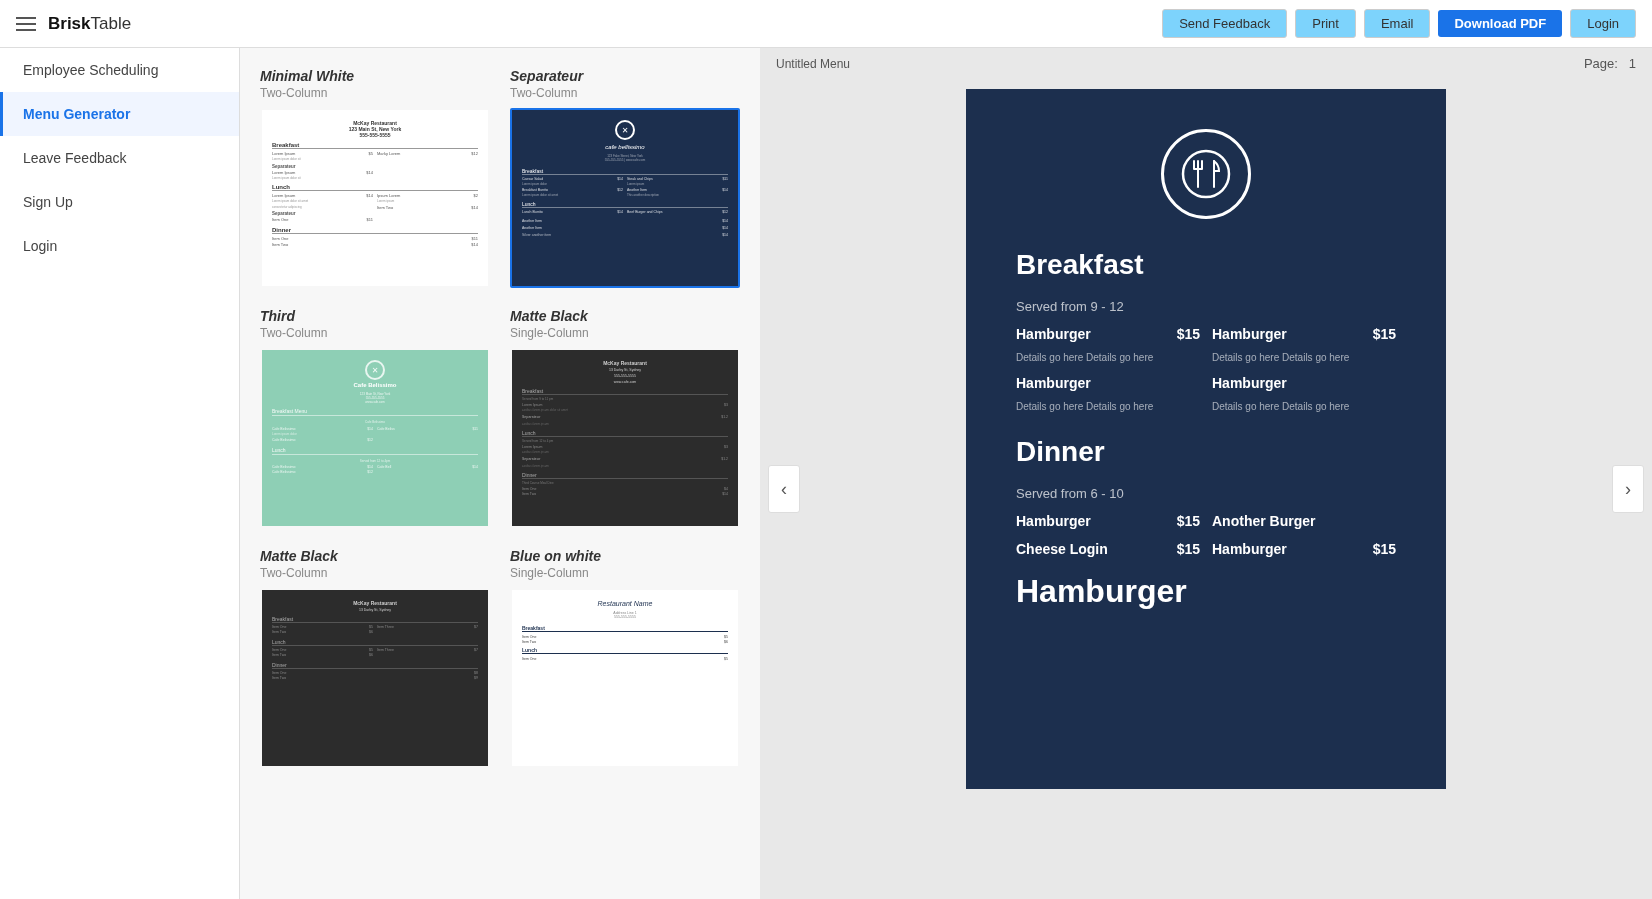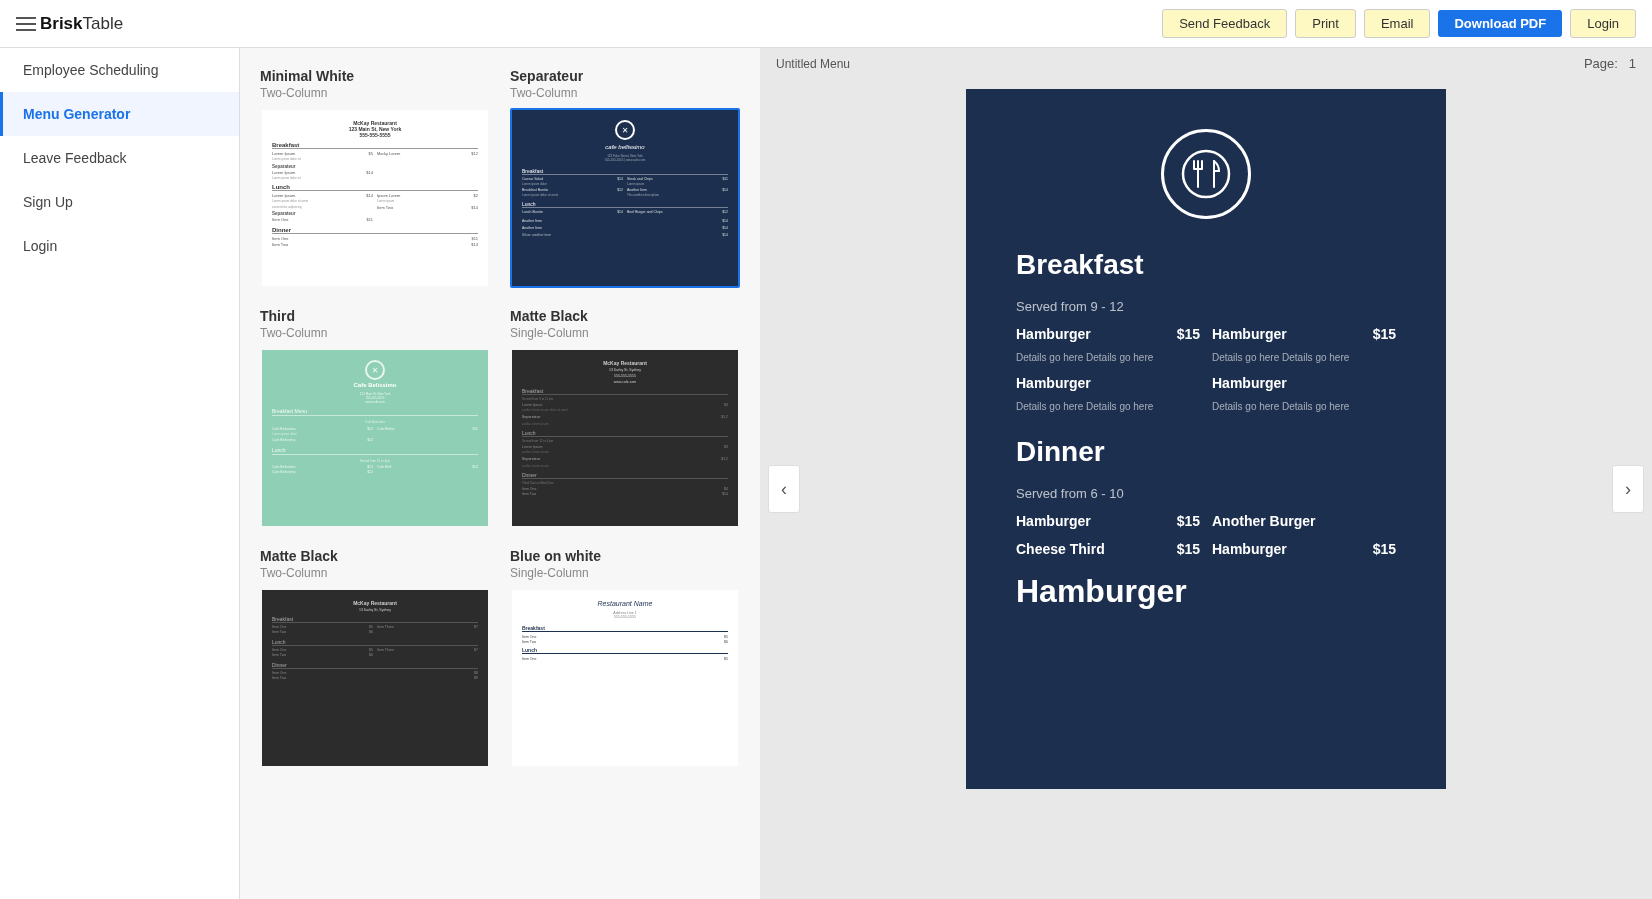--- a/index.html
+++ b/index.html
@@ -4,28 +4,28 @@
   <style>
     * { box-sizing: border-box; margin: 0; padding: 0; }
     body { font-family: 'Segoe UI', Arial, sans-serif; background: #f0f0f0; display: flex; flex-direction: column; height: 100vh; overflow: hidden; }
 
     
     .topbar {
       display: flex; align-items: center; justify-content: space-between;
       background: #fff; border-bottom: 1px solid #ddd;
       padding: 0 16px; height: 48px; flex-shrink: 0;
     }
-    .topbar-left { display: flex; align-items: center; gap: 4px; }
+    .topbar-left { display: flex; align-items: center; gap: 12px; }
     .hamburger-icon { display: flex; flex-direction: column; gap: 4px; cursor: pointer; }
     .hamburger-icon span { display: block; width: 20px; height: 2px; background: #555; }
     .brand { font-size: 17px; font-weight: 400; color: #333; }
     .brand strong { font-weight: 700; color: #111; }
     .topbar-right { display: flex; align-items: center; gap: 8px; }
     .btn-outline {
-      border: 1px solid #ccc; background: #fef9c3; color: #333;
+      border: 1px solid #ccc; background: #7dd3fc; color: #333;
       padding: 6px 16px; border-radius: 3px; cursor: pointer; font-size: 13px;
     }
     .btn-primary {
       border: none; background: #1a73e8; color: #fff;
       padding: 6px 16px; border-radius: 3px; cursor: pointer; font-size: 13px; font-weight: 600;
     }
 
     
     .main-layout { display: flex; flex: 1; overflow: hidden; }
 
@@ -42,21 +42,21 @@
       color: #1a73e8; border-left: 3px solid #1a73e8; background: #f0f5ff; font-weight: 600;
     }
 
     
     .gallery {
       width: 520px; flex-shrink: 0; overflow-y: auto; background: #f7f7f7;
       padding: 20px;
     }
     .gallery-grid { display: grid; grid-template-columns: 1fr 1fr; gap: 20px; }
     .template-card { cursor: pointer; }
-    .template-title { font-size: 14px; font-weight: 600; color: #333; margin-bottom: 2px; }
+    .template-title { font-size: 14px; font-weight: 600; color: #333; margin-bottom: 2px; font-style: italic; }
     .template-subtitle { font-size: 12px; color: #888; margin-bottom: 8px; }
     .template-thumb {
       width: 100%; height: 180px; border-radius: 2px; overflow: hidden;
       border: 2px solid transparent; position: relative;
     }
     .template-thumb.selected { border-color: #1a73e8; }
 
     
     .thumb-minimal-white { background: #fff; padding: 8px; }
     .tw-restaurant { text-align: center; font-size: 5px; color: #333; margin-bottom: 4px; font-weight: bold; }
@@ -598,21 +598,21 @@
               <span>$15</span>
             </div>
           </div>
           <div class="menu-item">
             <div class="menu-item-name">
               <span>Another Burger</span>
             </div>
           </div>
           <div class="menu-item">
             <div class="menu-item-name">
-              <span>Cheese Third</span>
+              <span>Cheese Login</span>
               <span>$15</span>
             </div>
           </div>
           <div class="menu-item">
             <div class="menu-item-name">
               <span>Hamburger</span>
               <span>$15</span>
             </div>
           </div>
         </div>

